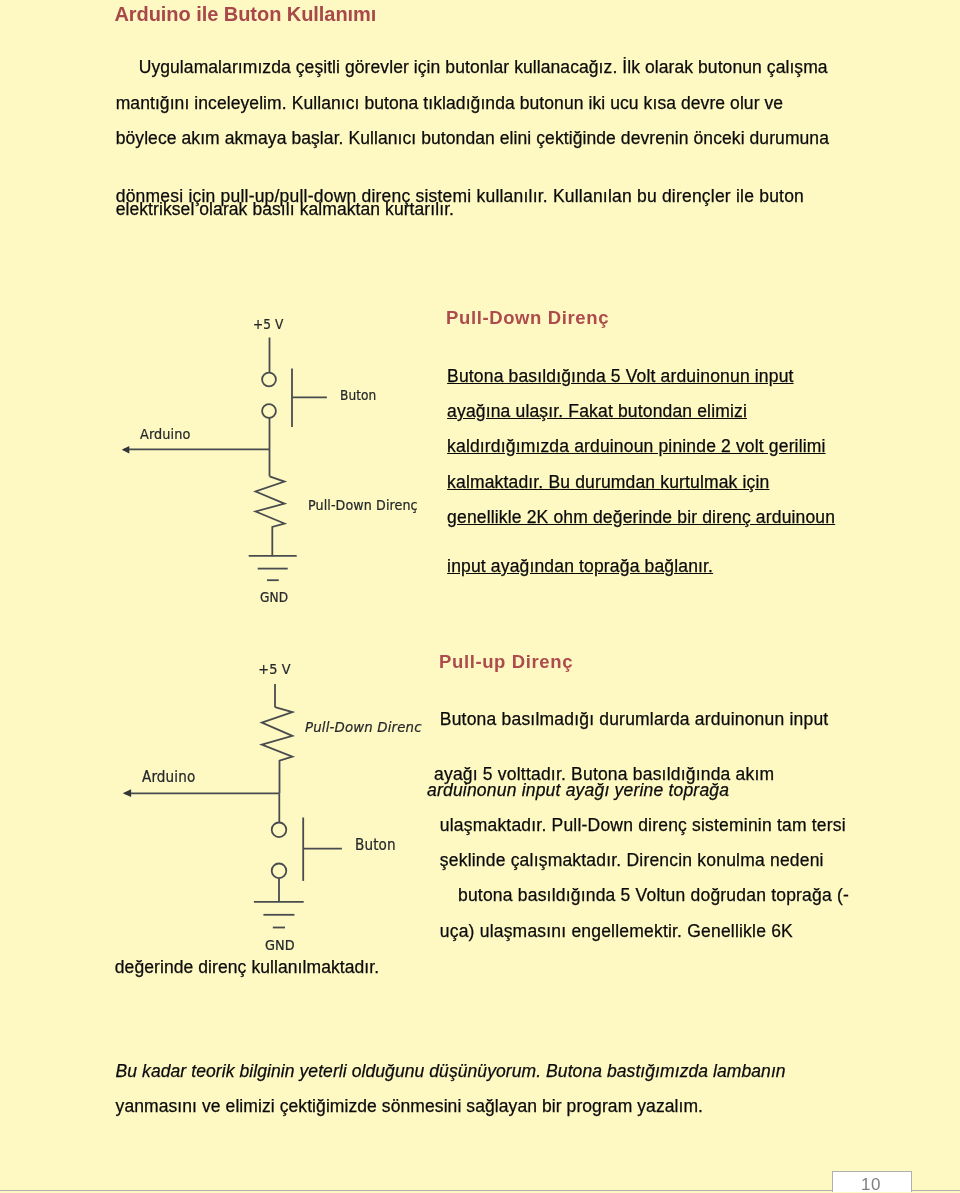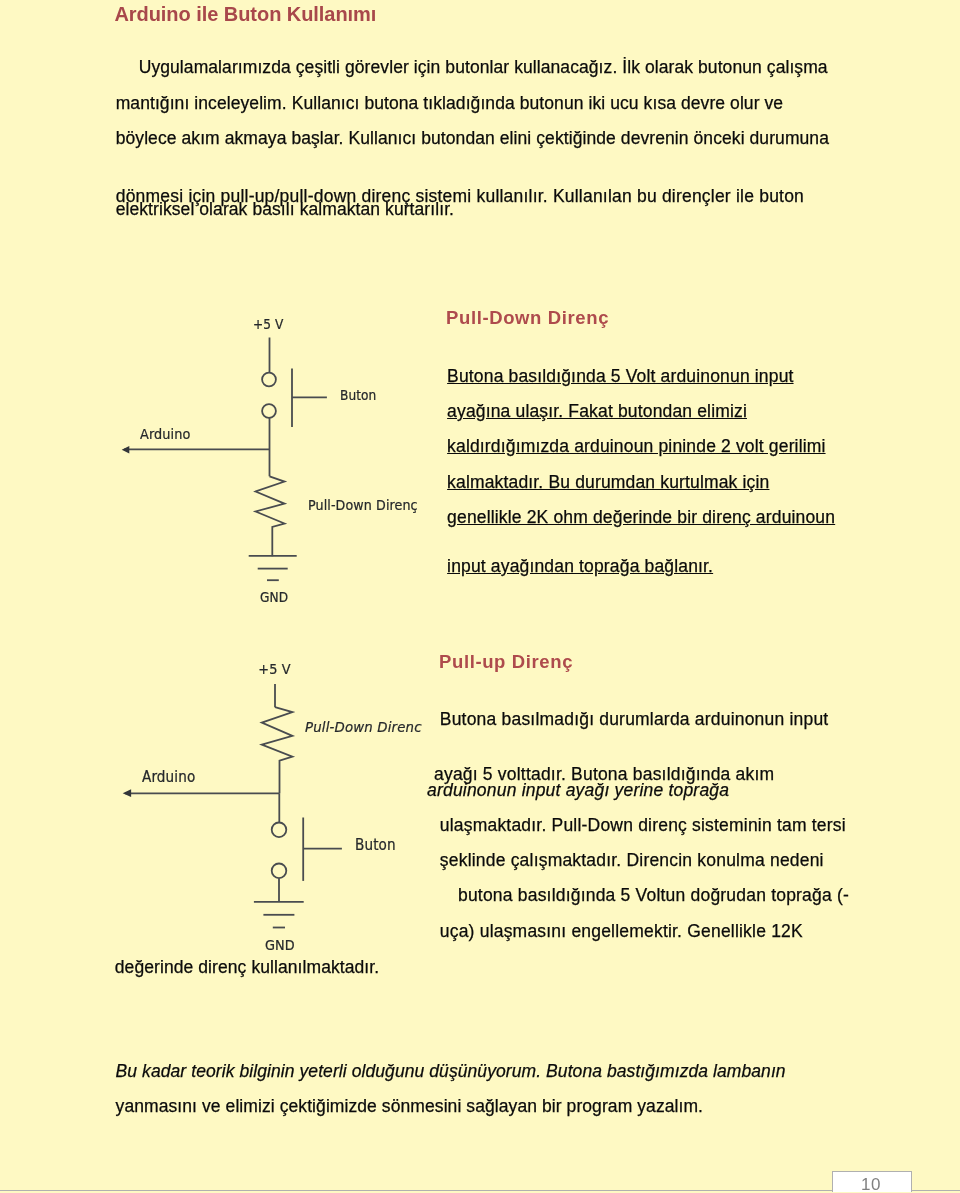--- a/index.html
+++ b/index.html
@@ -125,21 +125,21 @@
   </div>
 
   <div class="h2" style="left:439px;top:651px;">Pull-up Direnç</div>
   <div>
     <div class="ln w2" style="left:439.8px;top:709.3px;">Butona basılmadığı durumlarda arduinonun input</div>
     <div class="ln w2" style="left:434px;top:744.5px;margin-top:19px;">ayağı 5 volttadır. Butona basıldığında akım</div>
     <div class="ln w2" style="left:427px;top:779.7px;font-style:italic;">arduinonun input ayağı yerine toprağa</div>
     <div class="ln w2" style="left:439.8px;top:814.9px;">ulaşmaktadır. Pull-Down direnç sisteminin tam tersi</div>
     <div class="ln w2" style="left:439.8px;top:850.1px;">şeklinde çalışmaktadır. Direncin konulma nedeni</div>
     <div class="ln w2" style="left:458px;top:885.3px;text-align:right;">butona basıldığında 5 Voltun doğrudan toprağa (-</div>
-    <div class="ln w2" style="left:439.8px;top:920.5px;">uça) ulaşmasını engellemektir. Genellikle 12K</div>
+    <div class="ln w2" style="left:439.8px;top:920.5px;">uça) ulaşmasını engellemektir. Genellikle 6K</div>
     <div class="ln" style="left:114.8px;top:957.4px;">değerinde direnç kullanılmaktadır.</div>
   </div>
 
   <div>
     <div class="ln" style="left:115.6px;top:1060.6px;font-style:italic;">Bu kadar teorik bilginin yeterli olduğunu düşünüyorum. Butona bastığımızda lambanın</div>
     <div class="ln" style="left:115.6px;top:1096.2px;">yanmasını ve elimizi çektiğimizde sönmesini sağlayan bir program yazalım.</div>
   </div>
 
   <div class="foot"></div>
   <div class="pgbox"></div>

